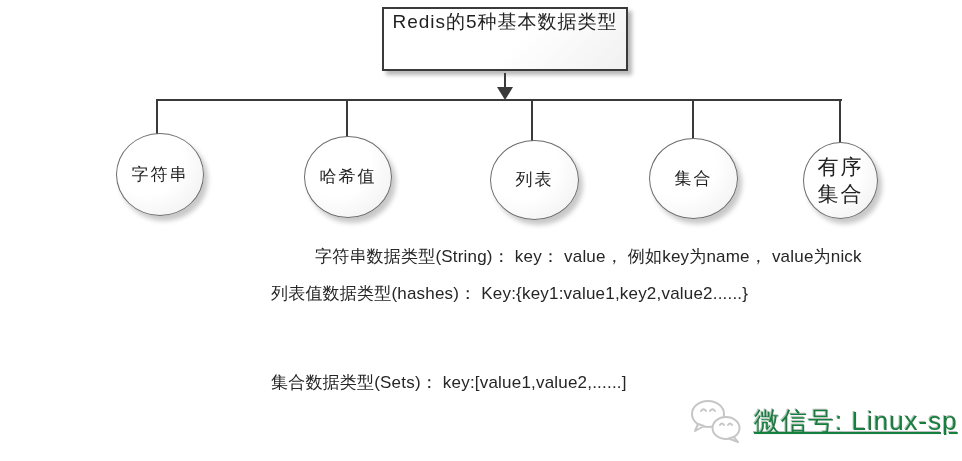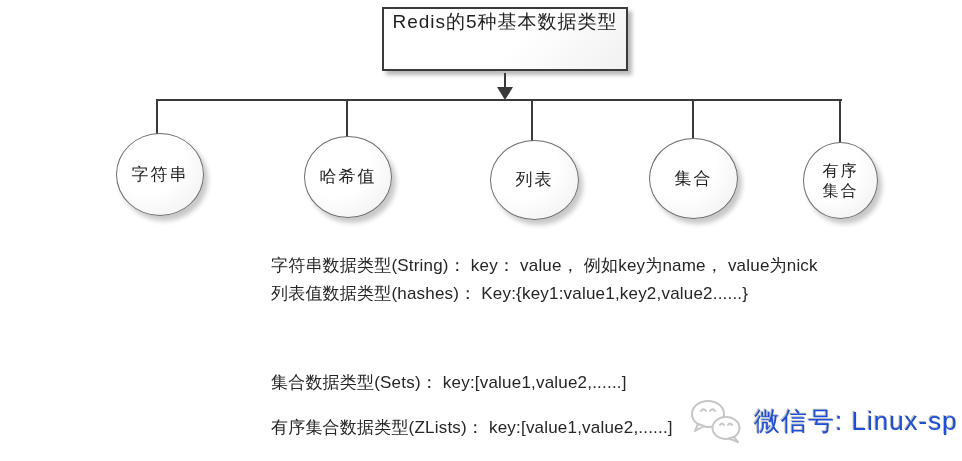--- a/index.html
+++ b/index.html
@@ -38,38 +38,39 @@
     box-shadow:4px 5px 5px rgba(0,0,0,0.22);
     display:flex;align-items:center;justify-content:center;text-align:center;
     font-family:"Liberation Serif","DejaVu Serif",serif;
     font-size:17px;color:#222222;letter-spacing:2px;
     white-space:pre-line;line-height:1.25;
   }
   .node-1{left:116px;top:133px;width:88px;height:83px;}
   .node-2{left:304px;top:136px;width:88px;height:82px;}
   .node-3{left:490px;top:140px;width:89px;height:80px;}
   .node-4{left:649px;top:138px;width:89px;height:81px;}
-  .node-5{left:803px;top:142px;width:75px;height:77px;font-size:16px;}
+  .node-5{left:803px;top:142px;width:75px;height:77px;font-size:21px;}
   
   .note{
     position:absolute;left:271px;font-size:17px;color:#262626;
     white-space:nowrap;letter-spacing:0.2px;
   }
-  .note-1{top:254px;}
+  .note-1{top:245px;margin-left:44px;}
   .note-2{top:282px;}
   .note-3{top:327px;}
   .note-4{top:371px;}
   .note-5{top:416px;}
   
   .watermark{
     position:absolute;left:688px;top:398px;display:flex;align-items:center;gap:8px;
   }
   .wm-text{
-    font-size:26px;color:#1d4ed8;letter-spacing:1px;
+    font-size:26px;color:#15803d;letter-spacing:1px;
     text-shadow:-1px -1px 0 #bdbdbd,1px 1px 0 #f8f8f8;
+    text-decoration:underline;
   }
 </style>
 </head>
 <body>
 
 <div class="canvas">
 
   <div class="root-box">
     <span>Redis的5种基本数据类型</span>
   </div>
@@ -97,21 +98,20 @@
     <span>集合</span>
   </div>
   <div class="node node-5">
     <span>有序
 集合</span>
   </div>
 
   <div class="note note-1">字符串数据类型(String)： key： value， 例如key为name， value为nick</div>
   <div class="note note-2">列表值数据类型(hashes)： Key:{key1:value1,key2,value2......}</div>
   <div class="note note-4">集合数据类型(Sets)： key:[value1,value2,......]</div>
-  <div class="note note-5">有序集合数据类型(ZLists)： key:[value1,value2,......]</div>
 
   <div class="watermark">
     <svg width="58" height="46" viewBox="0 0 58 46">
       <g fill="#ffffff" stroke="#c6c6c6" stroke-width="2">
         <ellipse cx="20" cy="16" rx="16" ry="13"></ellipse>
         <path d="M10 26 L7 33 L16 28 Z" stroke-linejoin="round"></path>
         <ellipse cx="38" cy="30" rx="13.5" ry="11"></ellipse>
         <path d="M46 39 L50 44 L41 40.5 Z" stroke-linejoin="round"></path>
       </g>
       <g fill="none" stroke="#c6c6c6" stroke-width="2" stroke-linecap="round">

